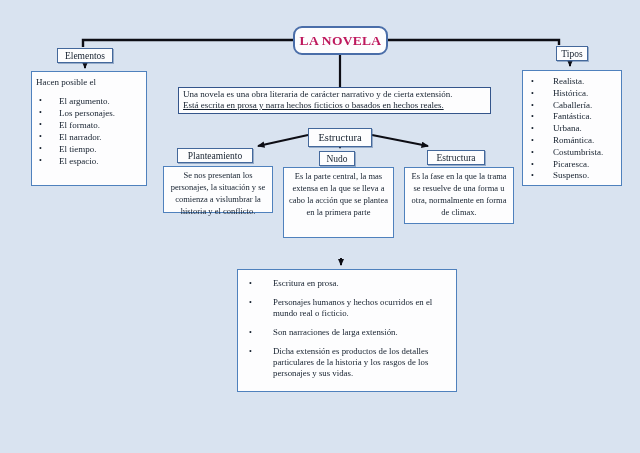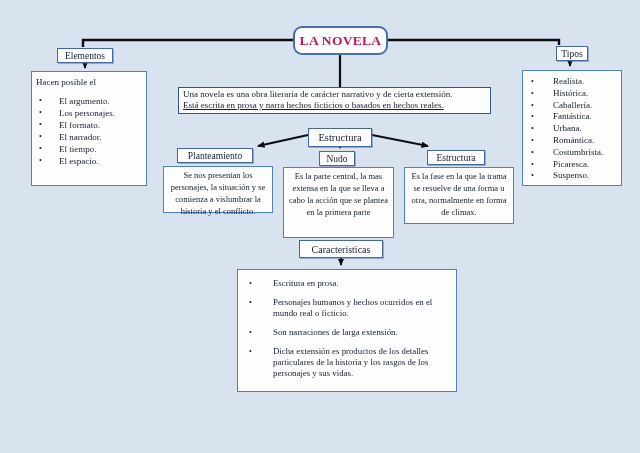--- a/index.html
+++ b/index.html
@@ -119,21 +119,20 @@
 
   <div class="node label plant-label">Planteamiento</div>
   <div class="node content desc plant-desc">Se nos presentan los personajes, la  situación y se  comienza a vislumbrar la historia y el  conflicto.</div>
 
   <div class="node label nudo-label">Nudo</div>
   <div class="node content desc nudo-desc">Es la parte central, la mas extensa en la que  se lleva a cabo la  acción que se plantea  en la primera parte</div>
 
   <div class="node label des-label">Estructura</div>
   <div class="node content desc des-desc">Es la fase en la que la trama se resuelve de  una forma u otra, normalmente en  forma de climax.</div>
 
-  <div class="node label caract-label">Caracteristicas</div>
 
   <div class="node content caract-box">
     <div class="bullet-row">
       <span class="b">•</span>
       <span class="t">Escritura en prosa.</span>
     </div>
     <div class="bullet-row">
       <span class="b">•</span>
       <span class="t">Personajes humanos y hechos ocurridos en el mundo real o ficticio.</span>
     </div>

